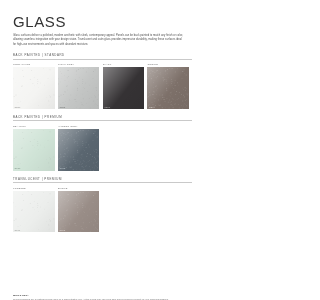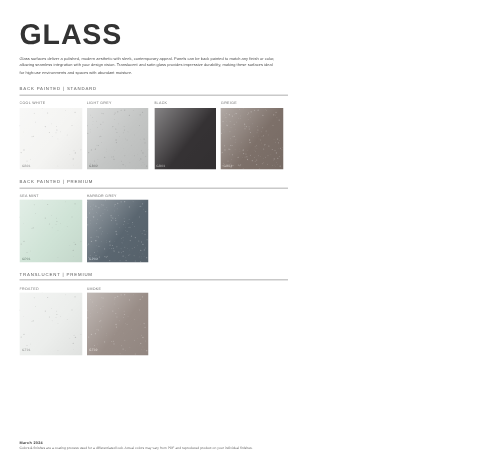--- a/index.html
+++ b/index.html
@@ -8,22 +8,22 @@
     background:#ffffff;
     font-family:"Liberation Sans", sans-serif;
     color:#3a3a3a;
     overflow:hidden;
     position:relative;
   }
   .page { position:relative; width:206px; height:300px; padding:0 13px; }
 
   
   .title {
-    font-size:19px;
-    font-weight:bold;
+    font-size:15px;
+    font-weight:normal;
     letter-spacing:0.6px;
     color:#333333;
     margin-top:14px;
     line-height:1.05;
   }
   .intro {
     margin-top:4px;
     font-size:2.6px;
     line-height:1.72;
     color:#4a4a4a;

